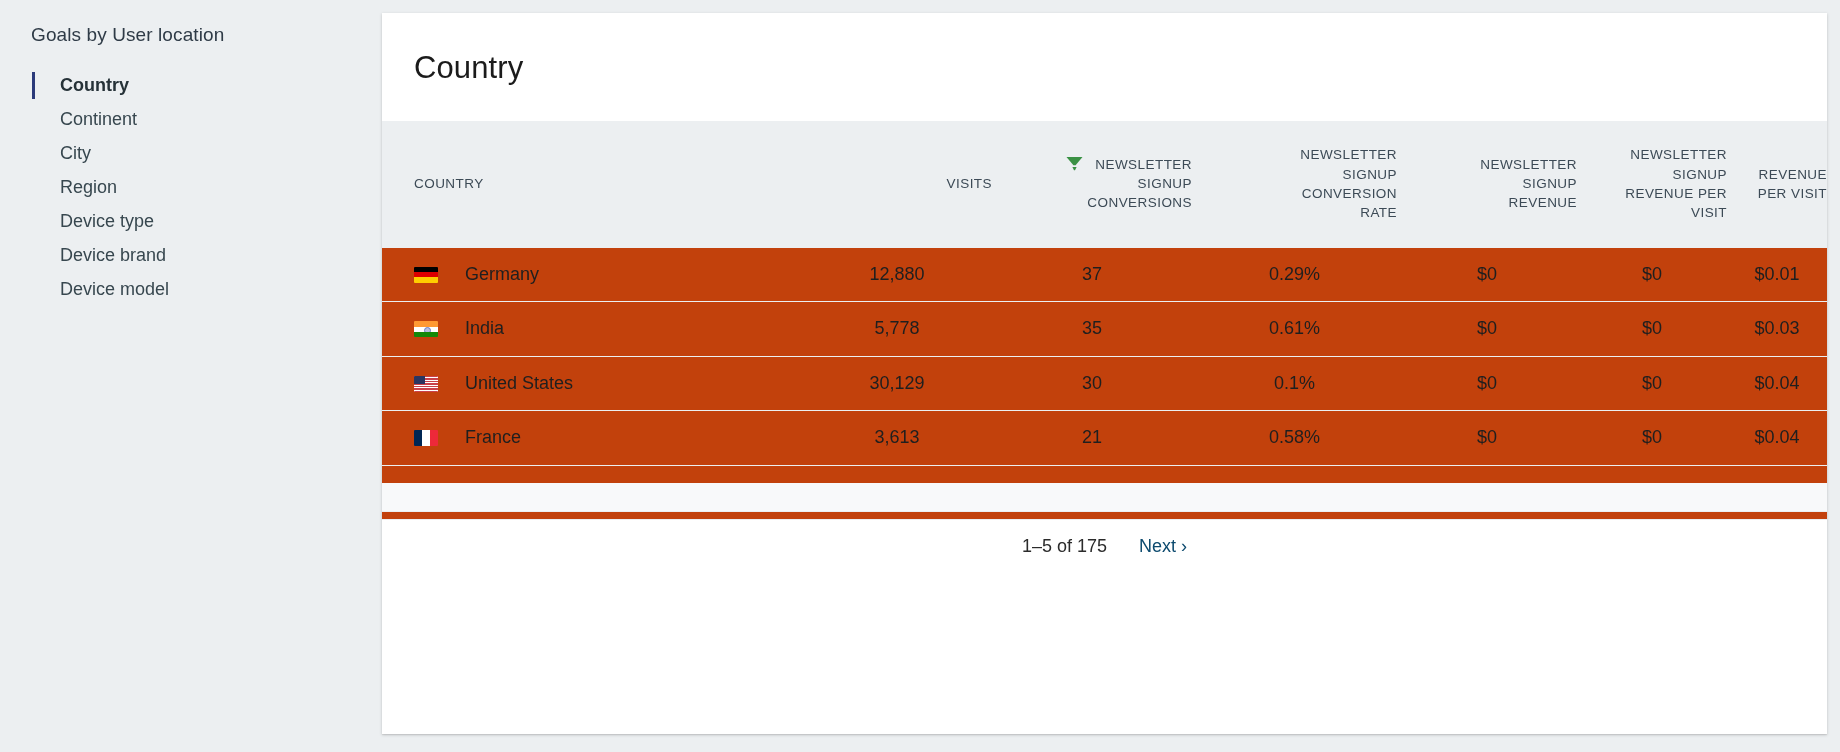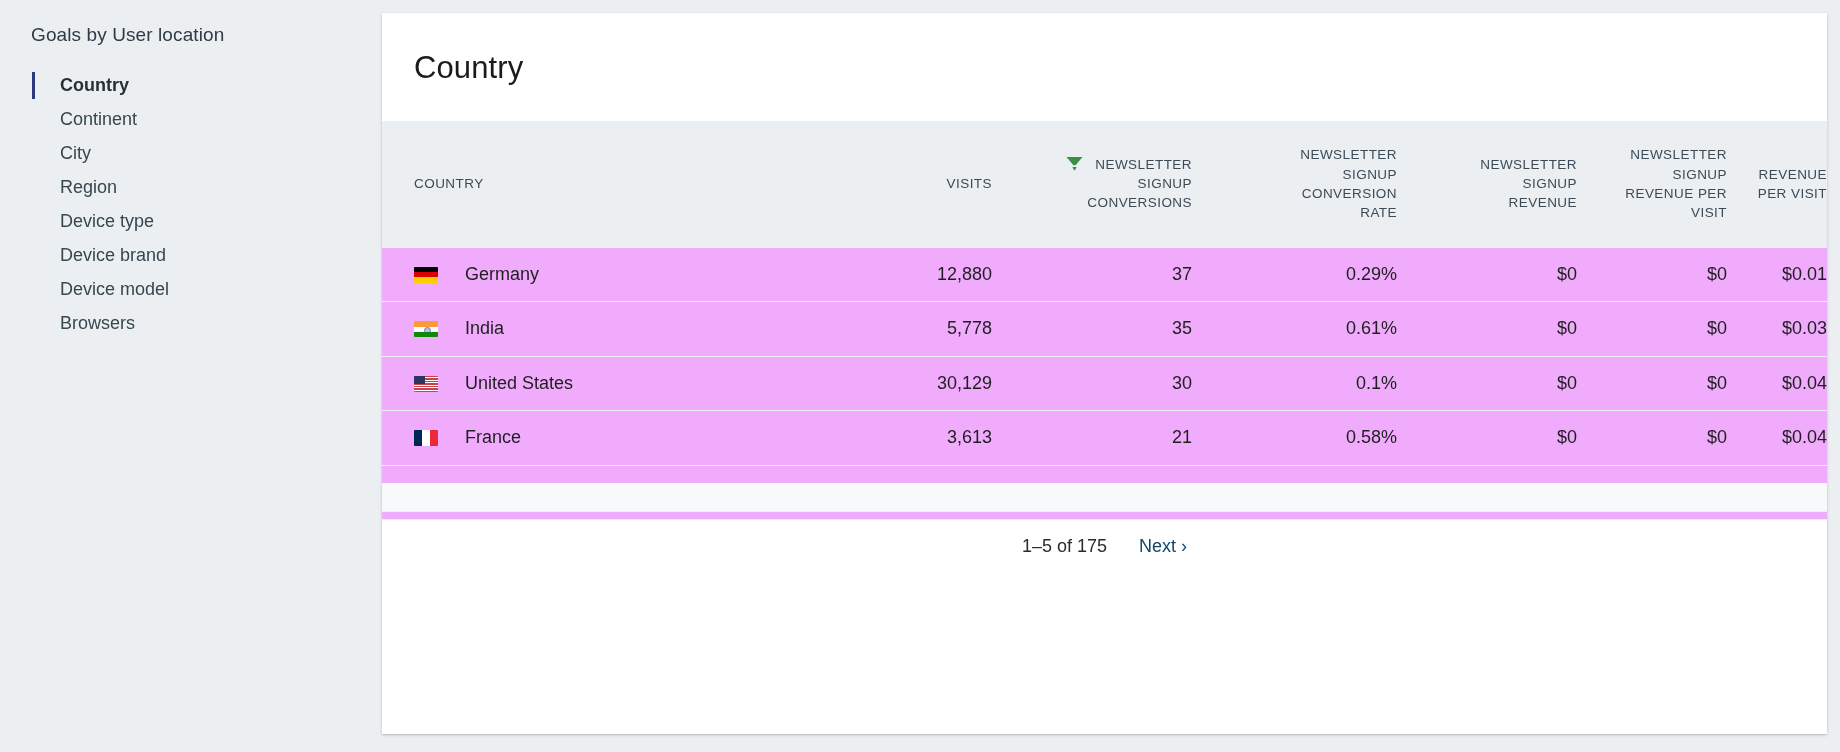--- a/index.html
+++ b/index.html
@@ -132,40 +132,40 @@
   .goal-icon {
     position: absolute;
     left: -21px;
     top: 1px;
     width: 17px;
     height: 19px;
   }
 
   .data-table tbody tr {
     height: 54.5px;
-    background: #f0abfc;
+    background: #c2410c;
     border-bottom: 1px solid #eceff1;
   }
   .data-table tbody tr:first-child {
     border-top: 1px solid #eceff1;
   }
   .data-table td {
     font-size: 18px;
     color: #1f1f1f;
     padding: 0;
     vertical-align: middle;
     box-sizing: border-box;
   }
   td.col-country {
     text-align: left;
     padding-left: 32px;
     white-space: nowrap;
   }
   td.num {
-    text-align: right;
+    text-align: center;
   }
   .flag {
     display: inline-block;
     width: 24px;
     height: 16px;
     vertical-align: -3px;
     margin-right: 22px;
     overflow: hidden;
     position: relative;
     border-radius: 1px;
@@ -286,23 +286,20 @@
       </div>
 
       <div class="sidebar-item">
         <span>Device brand</span>
       </div>
 
       <div class="sidebar-item">
         <span>Device model</span>
       </div>
 
-      <div class="sidebar-item">
-        <span>Browsers</span>
-      </div>
 
     </div>
   </div>
 
   <div class="card">
 
     <div class="card-title">Country</div>
 
     <table class="data-table">
       <colgroup>

